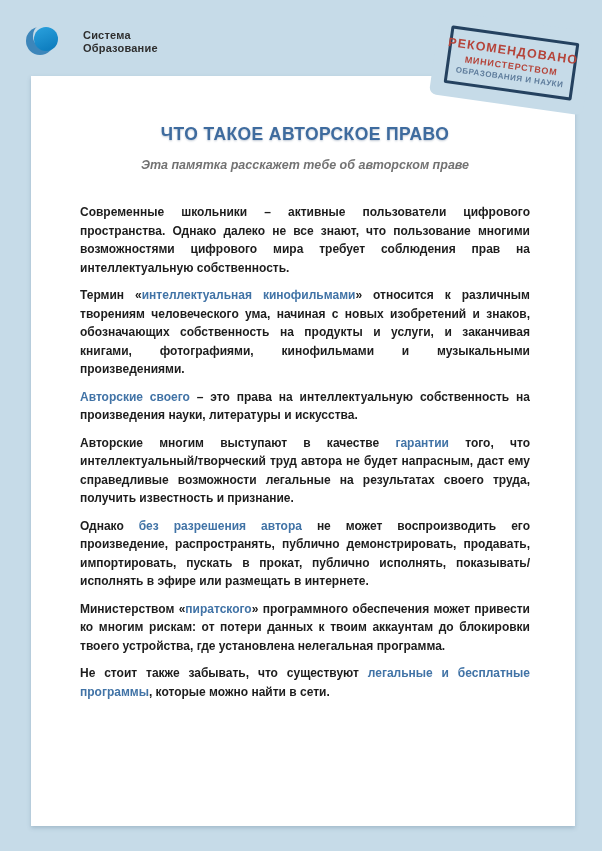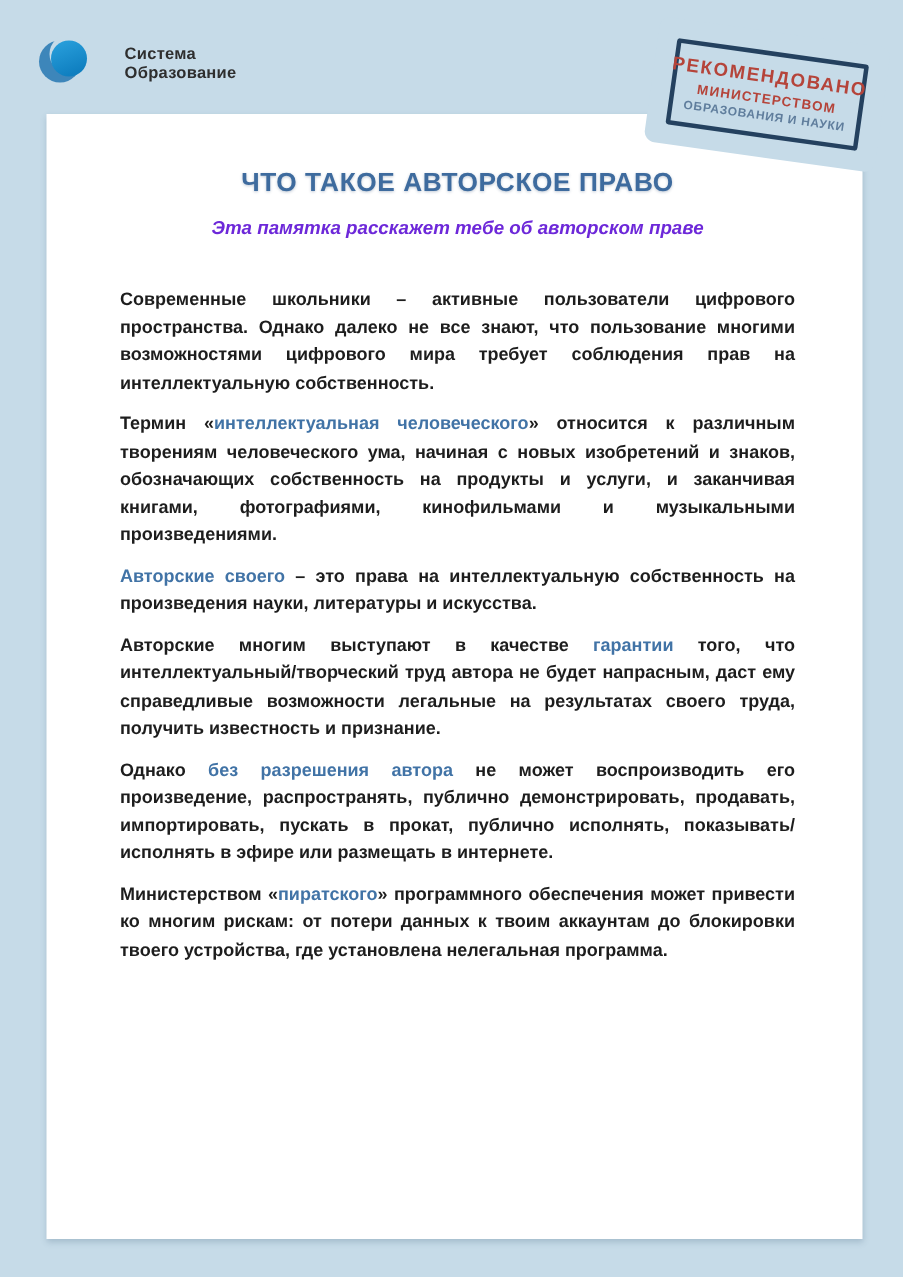--- a/index.html
+++ b/index.html
@@ -21,30 +21,30 @@
     display:flex;flex-direction:column;align-items:center;justify-content:center;
     z-index:5;text-align:center;
   }
   .stamp-l1{font-size:12.5px;font-weight:bold;color:#b5443a;letter-spacing:1.1px;line-height:13px;}
   .stamp-l2{font-size:9px;font-weight:bold;color:#b5443a;letter-spacing:.8px;margin-top:4px;line-height:9px;text-transform:uppercase;}
   .stamp-l3{font-size:8px;font-weight:bold;color:#5f7d9c;letter-spacing:.5px;margin-top:3px;line-height:8px;text-transform:uppercase;}
   
   .card{
     position:absolute;left:31px;top:76px;width:544px;height:750px;
     background:#ffffff;box-shadow:0 2px 4px rgba(60,90,120,.25);
-    box-sizing:border-box;padding:33px 45px 0 49px;
+    box-sizing:border-box;padding:46px 45px 0 49px;
   }
   h1.title{
     margin:0;text-align:center;font-size:17.5px;font-weight:bold;line-height:24px;
     color:#3e6b9e;letter-spacing:.4px;
     text-shadow:0 1px 2px rgba(40,70,110,.3);
   }
   .subtitle{
     margin-top:11px;text-align:center;font-style:italic;font-weight:bold;
-    font-size:12.5px;line-height:16px;color:#6d28d9;
+    font-size:12.5px;line-height:16px;color:#737373;
   }
   .content{margin-top:30px;}
   .content p{
     margin:0 0 9px 0;font-size:12px;line-height:18.5px;color:#1d1d1d;
     text-align:justify;font-weight:bold;
     -webkit-hyphens:none;hyphens:none;
   }
   .content p .accent{color:#4173a6;font-weight:bold;}
 </style>
 </head>
@@ -74,19 +74,20 @@
   <div class="stamp-l1">РЕКОМЕНДОВАНО</div>
   <div class="stamp-l2">Министерством</div>
   <div class="stamp-l3">образования и науки</div>
 </div>
 
 <div class="card">
   <h1 class="title">ЧТО ТАКОЕ АВТОРСКОЕ ПРАВО</h1>
   <div class="subtitle">Эта памятка расскажет тебе об авторском праве</div>
   <div class="content">
       <p><span>Современные школьники – активные пользователи цифрового пространства. Однако далеко не все знают, что пользование многими возможностями цифрового мира требует соблюдения прав на интеллектуальную собственность.</span></p>
-      <p><span>Термин «</span><span class="accent">интеллектуальная человеческого</span><span>» относится к различным творениям человеческого ума, начиная с новых изобретений и знаков, обозначающих собственность на продукты и услуги, и заканчивая книгами, фотографиями, кинофильмами и музыкальными произведениями.</span></p>
+      <p><span>Термин «</span><span class="accent">интеллектуальная кинофильмами</span><span>» относится к различным творениям человеческого ума, начиная с новых изобретений и знаков, обозначающих собственность на продукты и услуги, и заканчивая книгами, фотографиями, кинофильмами и музыкальными произведениями.</span></p>
       <p><span class="accent">Авторские своего</span><span> – это права на интеллектуальную собственность на произведения науки, литературы и искусства.</span></p>
       <p><span>Авторские многим выступают в качестве </span><span class="accent">гарантии</span><span> того, что интеллектуальный/творческий труд автора не будет напрасным, даст ему справедливые возможности легальные на результатах своего труда, получить известность и признание.</span></p>
       <p><span>Однако </span><span class="accent">без разрешения автора</span><span> не может воспроизводить его произведение, распространять, публично демонстрировать, продавать, импортировать, пускать в прокат, публично исполнять, показывать/исполнять в эфире или размещать в интернете.</span></p>
       <p><span>Министерством «</span><span class="accent">пиратского</span><span>» программного обеспечения может привести ко многим рискам: от потери данных к твоим аккаунтам до блокировки твоего устройства, где установлена нелегальная программа.</span></p>
+      <p><span>Не стоит также забывать, что существуют </span><span class="accent">легальные и бесплатные программы</span><span>, которые можно найти в сети.</span></p>
     </div>
 </div>
 
 </body></html>

